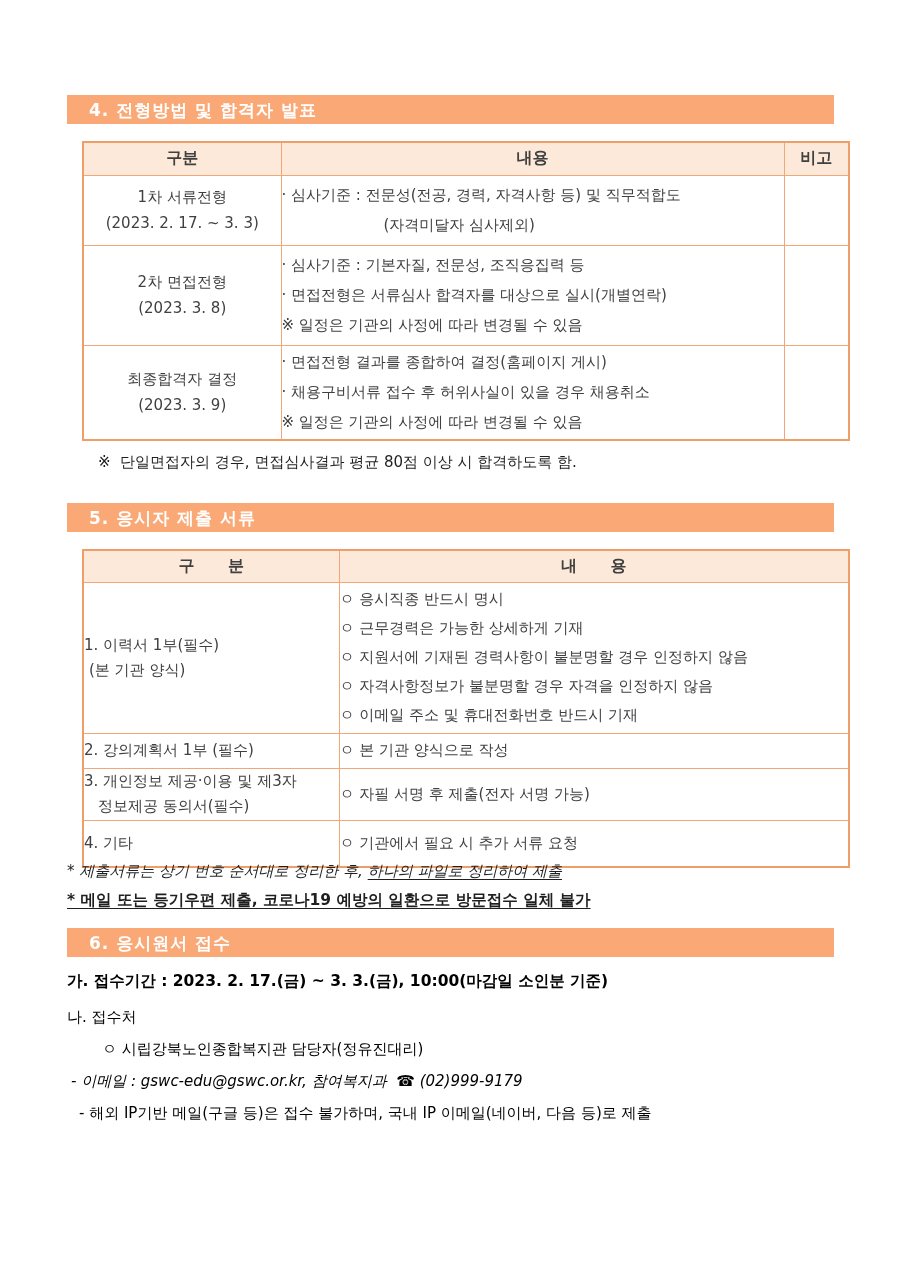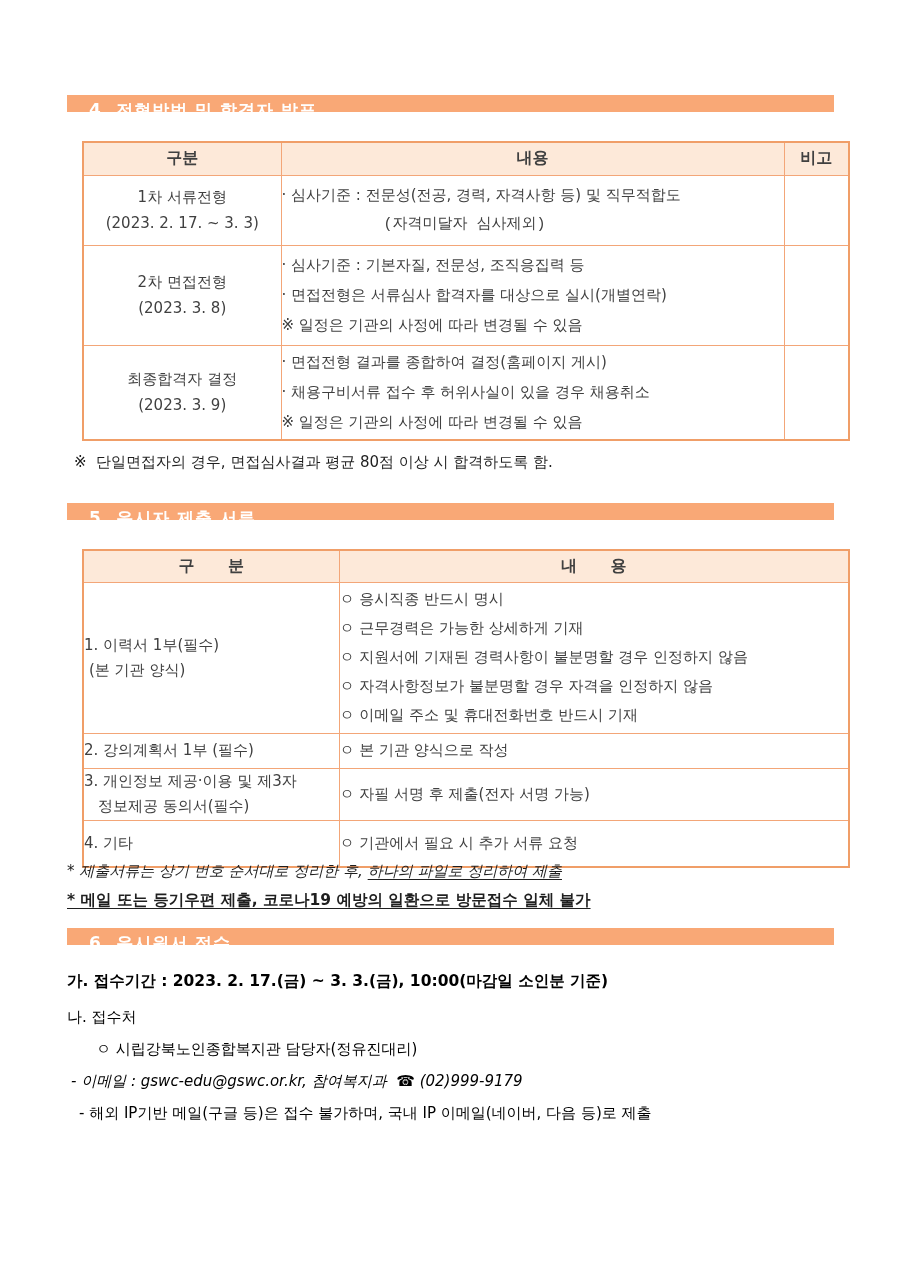--- a/index.html
+++ b/index.html
@@ -5,21 +5,21 @@
   html,body{margin:0;padding:0;background:#ffffff;}
   .page{
     position:relative;
     width:900px;height:1273px;
     background:#ffffff;
     font-family:"DejaVu Sans","Liberation Sans",sans-serif;
     color:#1f1f1f;
     overflow:hidden;
   }
   .bar{
-    position:absolute;left:67px;width:745px;height:17px;
+    position:absolute;left:67px;width:745px;height:29px;
     background:#F9A876;
     color:#ffffff;font-weight:700;font-size:17px;line-height:31px;
     padding-left:22px;
     letter-spacing:1px;
   }
   .doc-table{
     position:absolute;left:82px;width:766px;
     border-collapse:collapse;table-layout:fixed;
     font-size:15px;color:#404040;
   }
@@ -33,21 +33,21 @@
   .doc-table th{
     background:#FDE9D9;
     font-weight:700;font-size:16px;
     text-align:center;
     white-space:pre;
   }
   .cat-cell{text-align:center;line-height:26px;}
   .cat-cell-left{text-align:left;padding-left:9px;line-height:25px;}
   .content-cell{text-align:left;padding-left:13px;line-height:30px;}
   .content-cell2{text-align:left;padding-left:16px;line-height:29px;}
-  .indent-line{margin-left:102px;font-family:Liberation Mono, monospace;}
+  .indent-line{margin-left:102px;}
   .cat-indent{margin-left:14px;}
   .note{
     position:absolute;left:74px;
     font-size:15px;line-height:21px;color:#1f1f1f;
     white-space:pre;
   }
   .note-star{left:67px;}
   .u{text-decoration:underline;text-underline-offset:3px;}
   .bold{font-weight:700;}
   .red{color:#E73211;font-weight:700;}
@@ -105,21 +105,21 @@
       <td class="content-cell">
         <div>· 면접전형 결과를 종합하여 결정(홈페이지 게시)</div>
         <div>· 채용구비서류 접수 후 허위사실이 있을 경우 채용취소</div>
         <div>※ 일정은 기관의 사정에 따라 변경될 수 있음</div>
       </td>
       <td></td>
     </tr>
   </tbody>
     </table>
 
-  <div class="note" style="top:452px;">※  단일면접자의 경우, 면접심사결과 평균 80점 이상 시 합격하도록 함.</div>
+  <div class="note" style="top:452px;margin-left:24px;">※  단일면접자의 경우, 면접심사결과 평균 80점 이상 시 합격하도록 함.</div>
 
   <div class="bar" style="top:503px;">
     <span>5. 응시자 제출 서류</span>
   </div>
 
   <table class="doc-table" style="top:549px;">
     <colgroup>
         <col style="width:256px">
         <col style="width:510px">
       </colgroup>
@@ -171,17 +171,17 @@
 
   <div class="note note-star" style="top:861px;font-style:italic;"><span>* 제출서류는 상기 번호 순서대로 정리한 후, </span><span class="u">하나의 파일로 정리하여 제출</span></div>
   <div class="note note-star bold u" style="top:890px;font-size:15.5px;">* 메일 또는 등기우편 제출, 코로나19 예방의 일환으로 방문접수 일체 불가</div>
 
   <div class="bar" style="top:928px;">
     <span>6. 응시원서 접수</span>
   </div>
 
   <div class="s6line red" style="top:970px;left:67px;font-size:15.5px;">가. 접수기간 : 2023. 2. 17.(금) ~ 3. 3.(금), 10:00(마감일 소인분 기준)</div>
   <div class="s6line" style="top:1006px;left:67px;">나. 접수처</div>
-  <div class="s6line" style="top:1038px;left:96px;">ㅇ 시립강북노인종합복지관 담당자(정유진대리)</div>
+  <div class="s6line" style="top:1038px;left:102px;">ㅇ 시립강북노인종합복지관 담당자(정유진대리)</div>
   <div class="s6line" style="top:1070px;left:71px;font-style:italic;">- 이메일 : gswc-edu@gswc.or.kr, 참여복지과  ☎ (02)999-9179</div>
   <div class="s6line" style="top:1102px;left:79px;">- 해외 IP기반 메일(구글 등)은 접수 불가하며, 국내 IP 이메일(네이버, 다음 등)로 제출</div>
 
 </div>
 
 </body></html>

